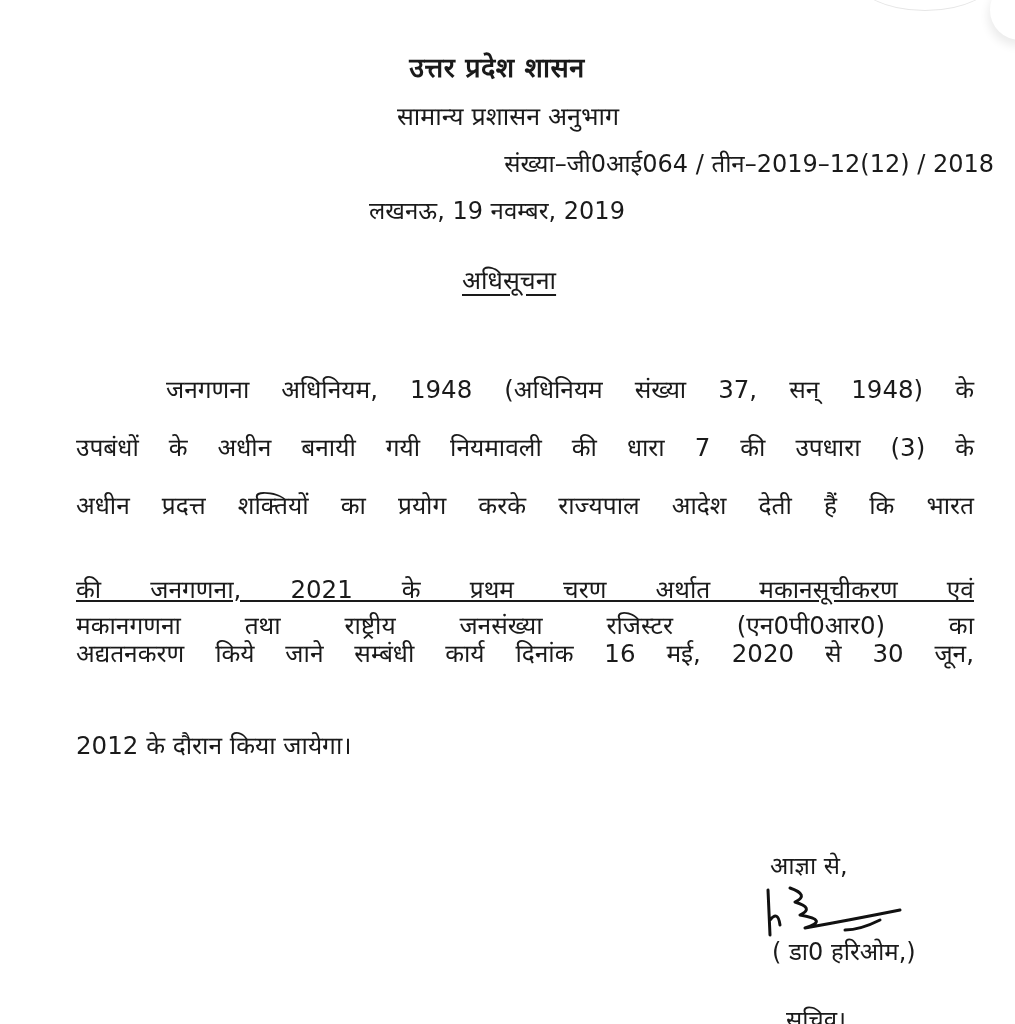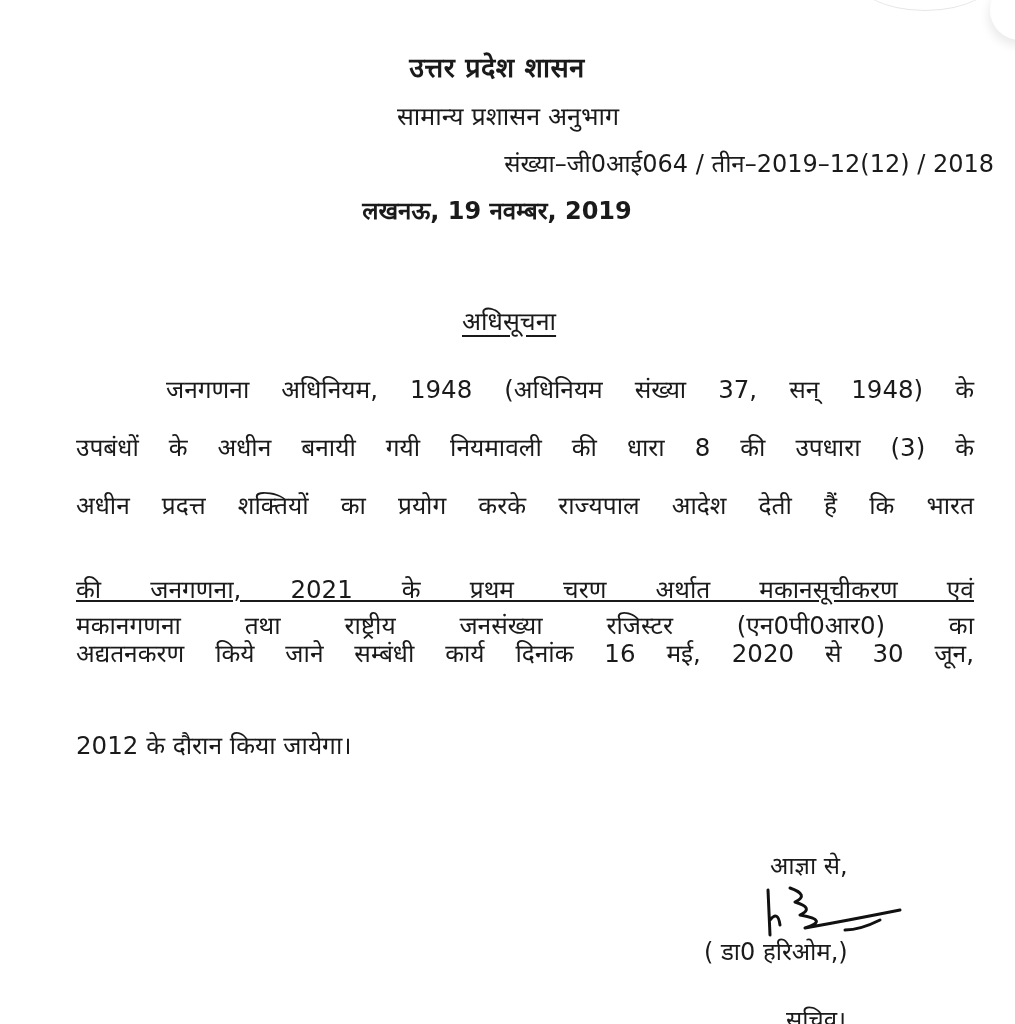--- a/index.html
+++ b/index.html
@@ -54,29 +54,27 @@
     margin-left: 11px;
   }
   .h-ref {
     top: 146px;
     font-size: 24px;
     text-align: right;
   }
   .h-date {
     top: 193px;
     font-size: 24px;
-    font-weight: bold;
   }
   .h-notif {
     top: 262px;
     left: 462px;
     font-size: 25px;
     text-decoration: underline;
     text-underline-offset: 5px;
-    margin-top: 41px;
   }
   .para {
     position: absolute;
     left: 76px;
     width: 898px;
     font-size: 24.5px;
   }
   .para .pl {
     position: absolute;
     left: 0;
@@ -116,28 +114,28 @@
   <div class="line center h-title">उत्तर प्रदेश शासन</div>
   <div class="line center h-dept">सामान्य प्रशासन अनुभाग</div>
   <div class="line center h-ref">संख्या–जी0आई064 / तीन–2019–12(12) / 2018</div>
   <div class="line center h-date">लखनऊ, 19 नवम्बर, 2019</div>
 </div>
 
 <div class="line h-notif">अधिसूचना</div>
 
 <div class="para">
   <div class="pl first" style="top:372px;">जनगणना अधिनियम, 1948 (अधिनियम संख्या 37, सन् 1948) के</div>
-  <div class="pl" style="top:430px;">उपबंधों के अधीन बनायी गयी नियमावली की धारा 8 की उपधारा (3) के</div>
+  <div class="pl" style="top:430px;">उपबंधों के अधीन बनायी गयी नियमावली की धारा 7 की उपधारा (3) के</div>
   <div class="pl" style="top:488px;">अधीन प्रदत्त शक्तियों का प्रयोग करके राज्यपाल आदेश देती हैं कि भारत</div>
   <div class="pl" style="top:572px;text-decoration:underline;">की जनगणना, 2021 के प्रथम चरण अर्थात मकानसूचीकरण एवं</div>
   <div class="pl" style="top:608px;">मकानगणना तथा राष्ट्रीय जनसंख्या रजिस्टर (एन0पी0आर0) का</div>
   <div class="pl" style="top:636px;">अद्यतनकरण किये जाने सम्बंधी कार्य दिनांक 16 मई, 2020 से 30 जून,</div>
   <div class="pl last" style="top:728px;">2012 के दौरान किया जायेगा।</div>
 </div>
 
 <div>
   <div class="sign" style="left:770px; top:848px;">आज्ञा से,</div>
   <svg class="sig-scribble" viewBox="0 0 150 60">
     <path d="M8 10 L10 55 M10 40 Q18 30 20 45 M30 8 Q50 15 35 22 Q55 28 40 35 Q70 40 45 48 Q90 40 140 30 M120 40 Q100 50 85 50" fill="none" stroke="#111" stroke-width="3" stroke-linecap="round" stroke-linejoin="round"></path>
   </svg>
-  <div class="sign" style="left:704px; top:934px;text-align:right;">( डा0 हरिओम,)</div>
+  <div class="sign" style="left:772px; top:934px;text-align:right;">( डा0 हरिओम,)</div>
   <div class="sign" style="left:786px; top:982px;margin-top:20px;">सचिव।</div>
 </div>
 
 </body></html>

